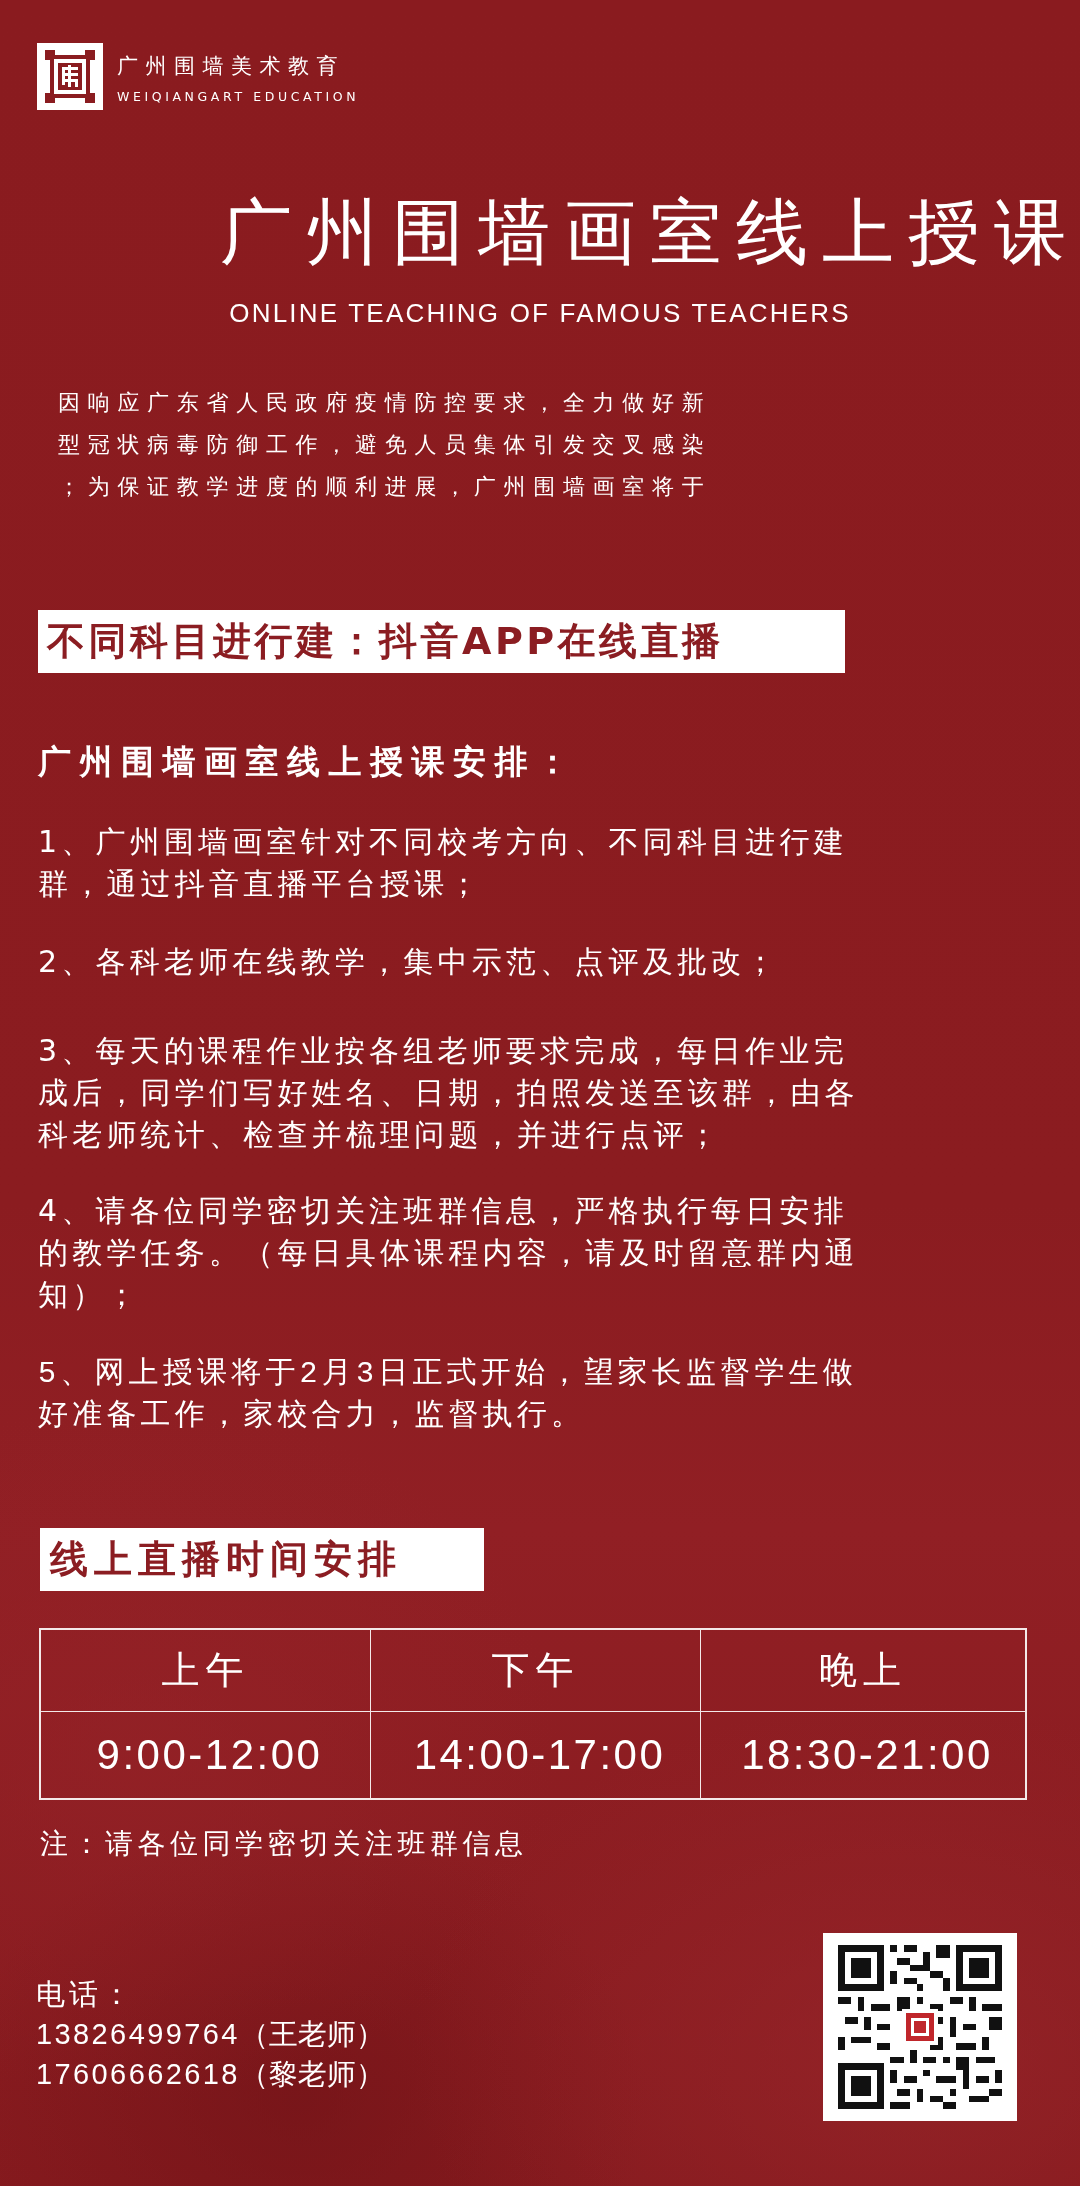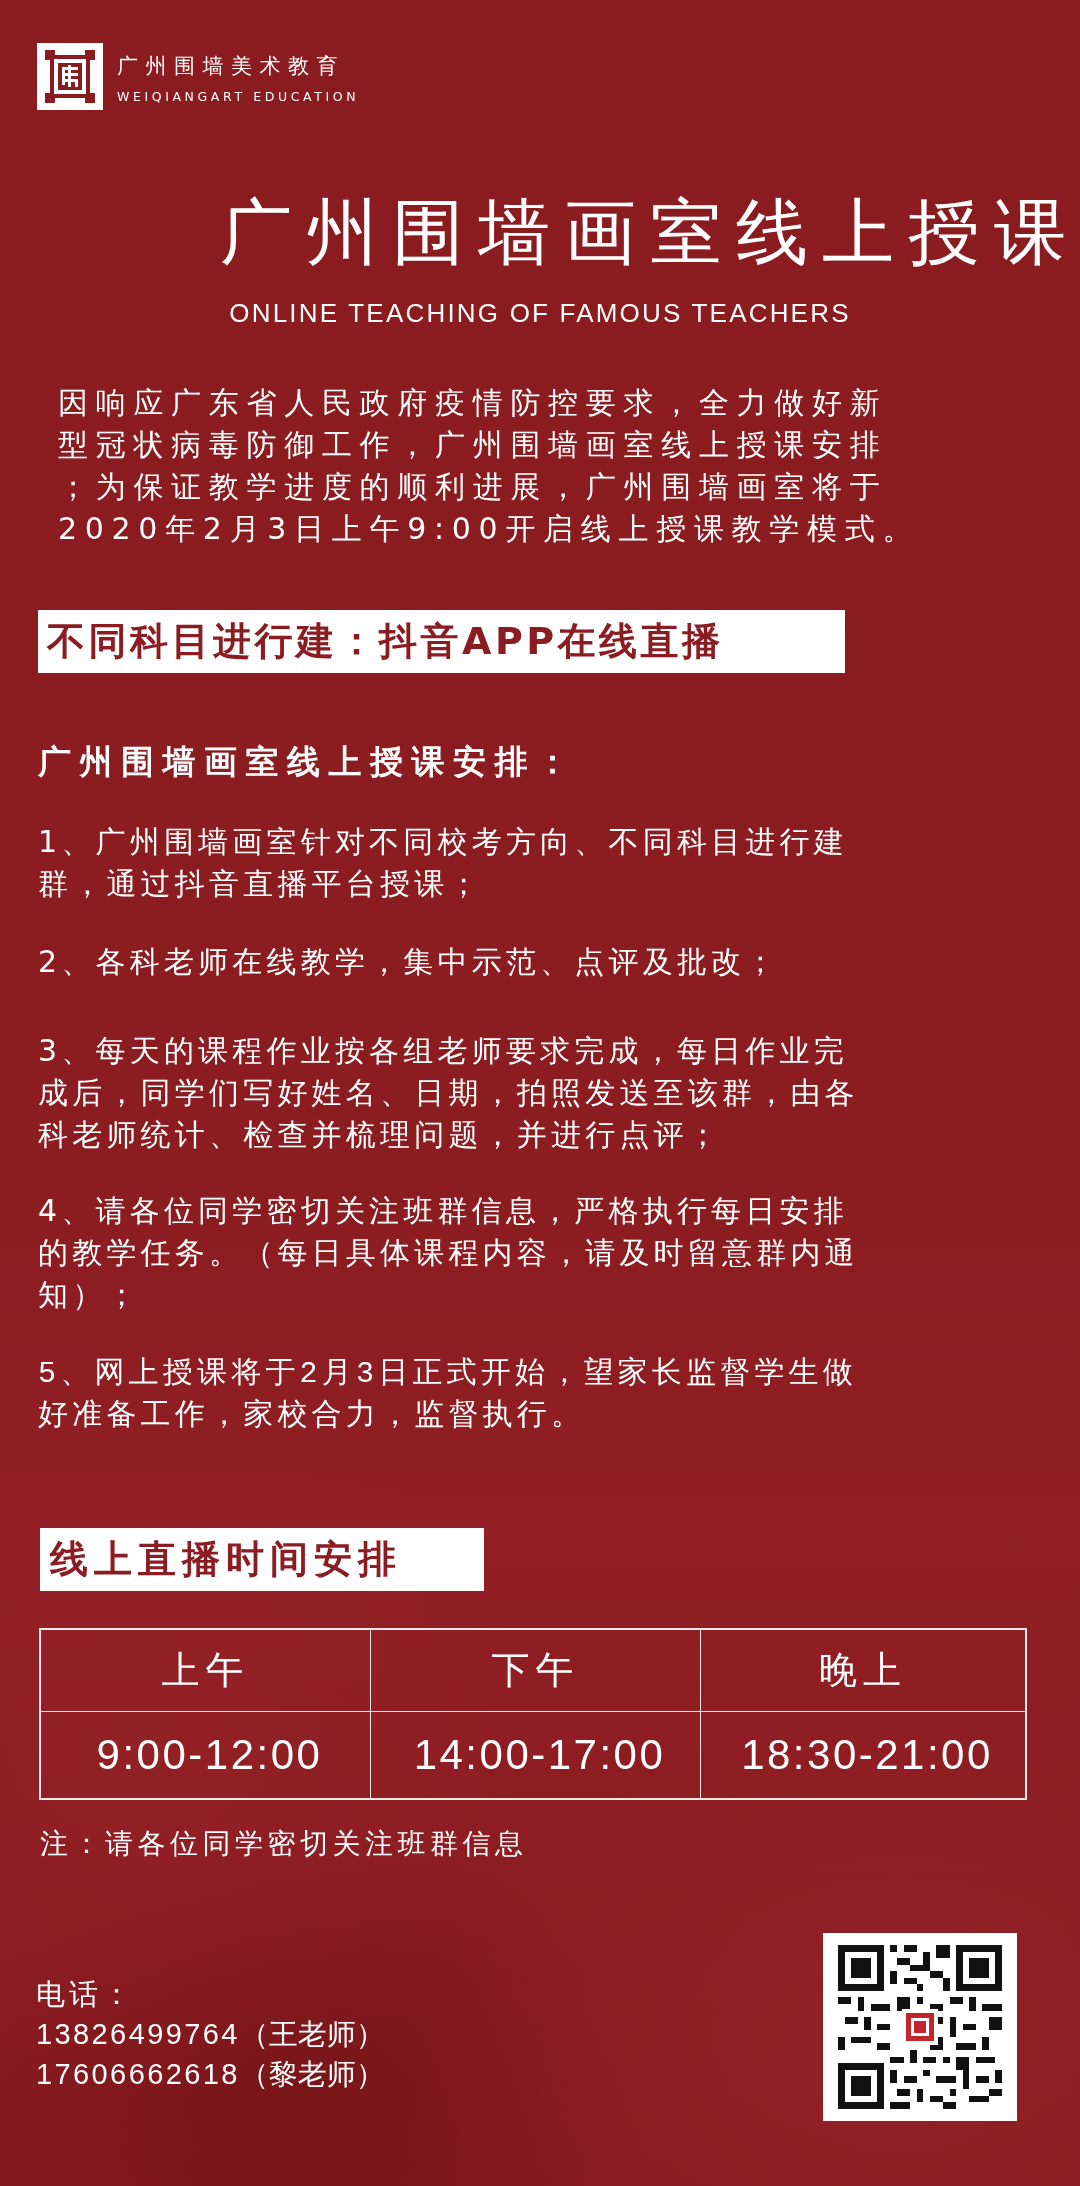--- a/index.html
+++ b/index.html
@@ -39,21 +39,21 @@
   }
   .subtitle {
     left: 0; width: 1080px; top: 298px; text-align: center;
     font-family: "Liberation Sans", sans-serif;
     font-size: 26px; letter-spacing: 2.2px; white-space: nowrap;
   }
 
   
   .intro {
     left: 58px; top: 382px; width: 990px;
-    font-size: 30px; line-height: 42px; letter-spacing: 7.7px;
+    font-size: 22px; line-height: 42px; letter-spacing: 7.7px;
   }
   .intro .line { display: block; white-space: nowrap; }
 
   
   .label-box {
     background: #ffffff; color: #8b1d22; font-weight: bold; white-space: nowrap;
     display: flex; align-items: center;
   }
   .label-box.method {
     left: 38px; top: 610px; width: 807px; height: 63px;
@@ -120,23 +120,22 @@
   </svg>
 </div>
 <div class="abs logo-cn">广州围墙美术教育</div>
 <div class="abs logo-en">WEIQIANGART EDUCATION</div>
 
 <div class="abs title">广州围墙画室线上授课</div>
 <div class="abs subtitle">ONLINE TEACHING OF FAMOUS TEACHERS</div>
 
 <div class="abs intro">
   <span class="line">因响应广东省人民政府疫情防控要求，全力做好新</span>
-  <span class="line">型冠状病毒防御工作，广州围墙画室线上授课安排</span>
+  <span class="line">型冠状病毒防御工作，避免人员集体引发交叉感染</span>
   <span class="line">；为保证教学进度的顺利进展，广州围墙画室将于</span>
-  <span class="line">2020年2月3日上午9:00开启线上授课教学模式。</span>
 </div>
 
 <div class="abs label-box method">不同科目进行建：抖音APP在线直播</div>
 
 <div class="abs arr-heading">广州围墙画室线上授课安排：</div>
 
 <div class="abs item" style="top:821px;">
   <span class="line">1、广州围墙画室针对不同校考方向、不同科目进行建</span>
   <span class="line">群，通过抖音直播平台授课；</span>
 </div>

